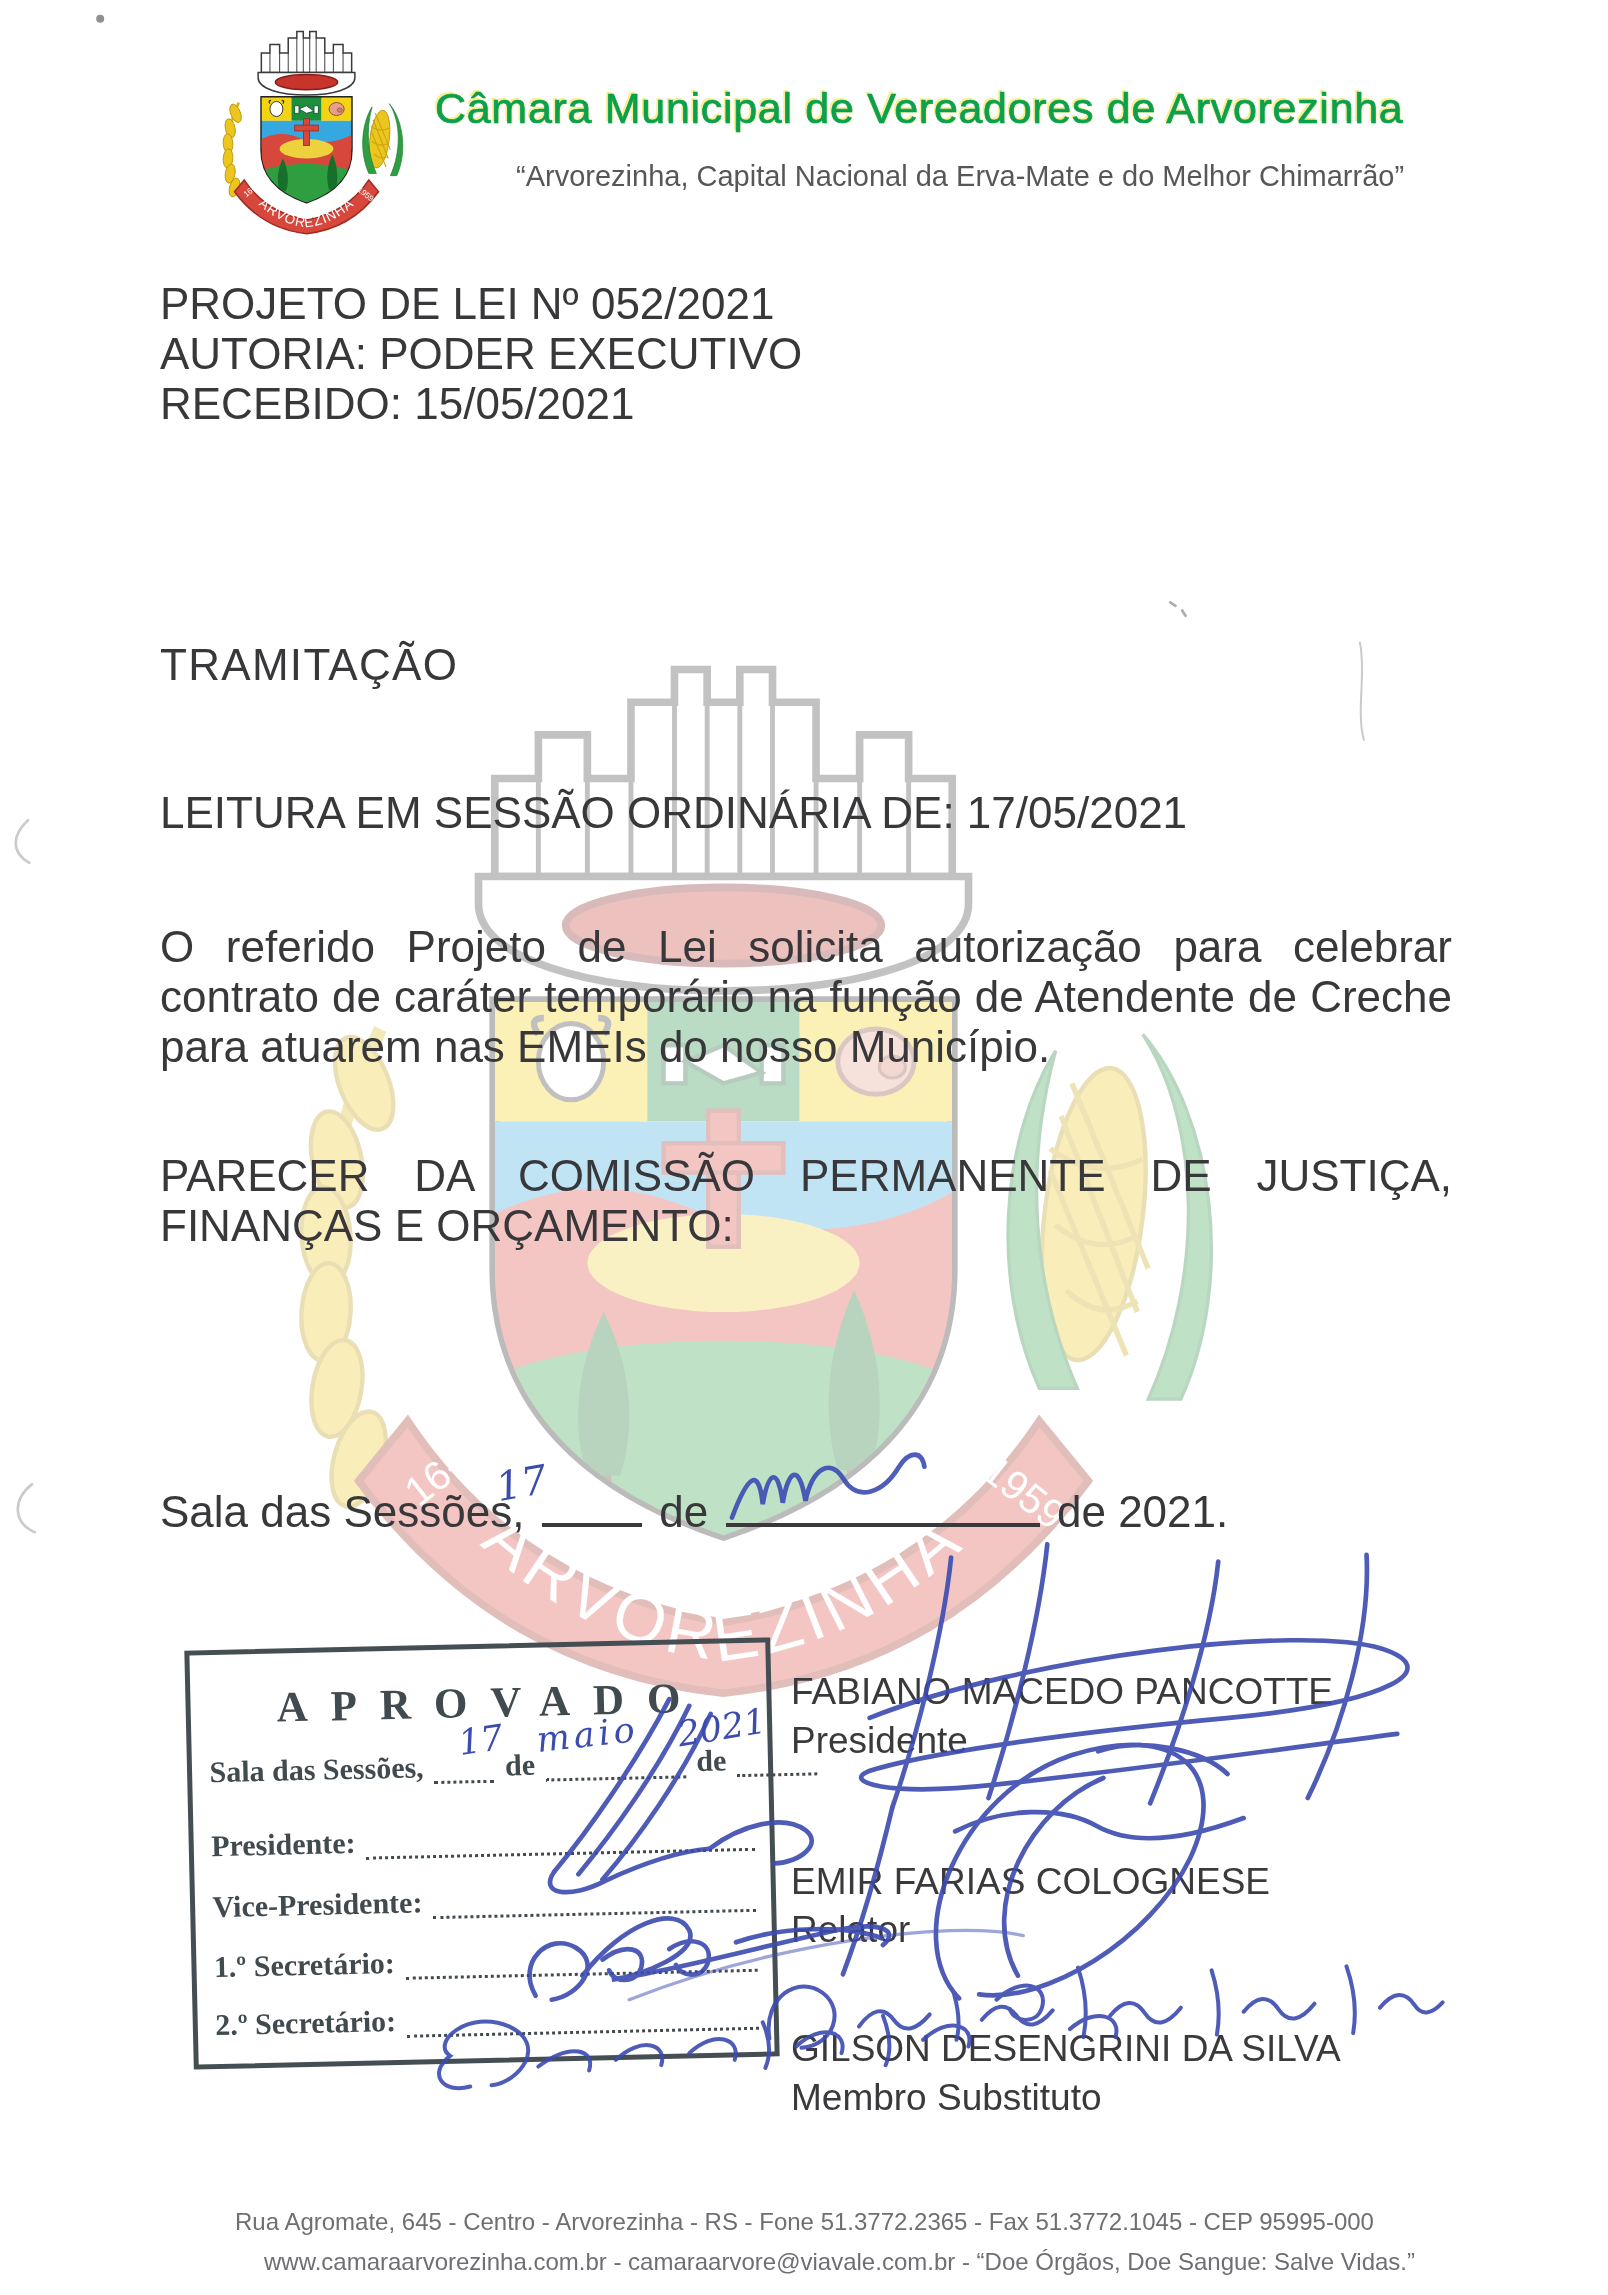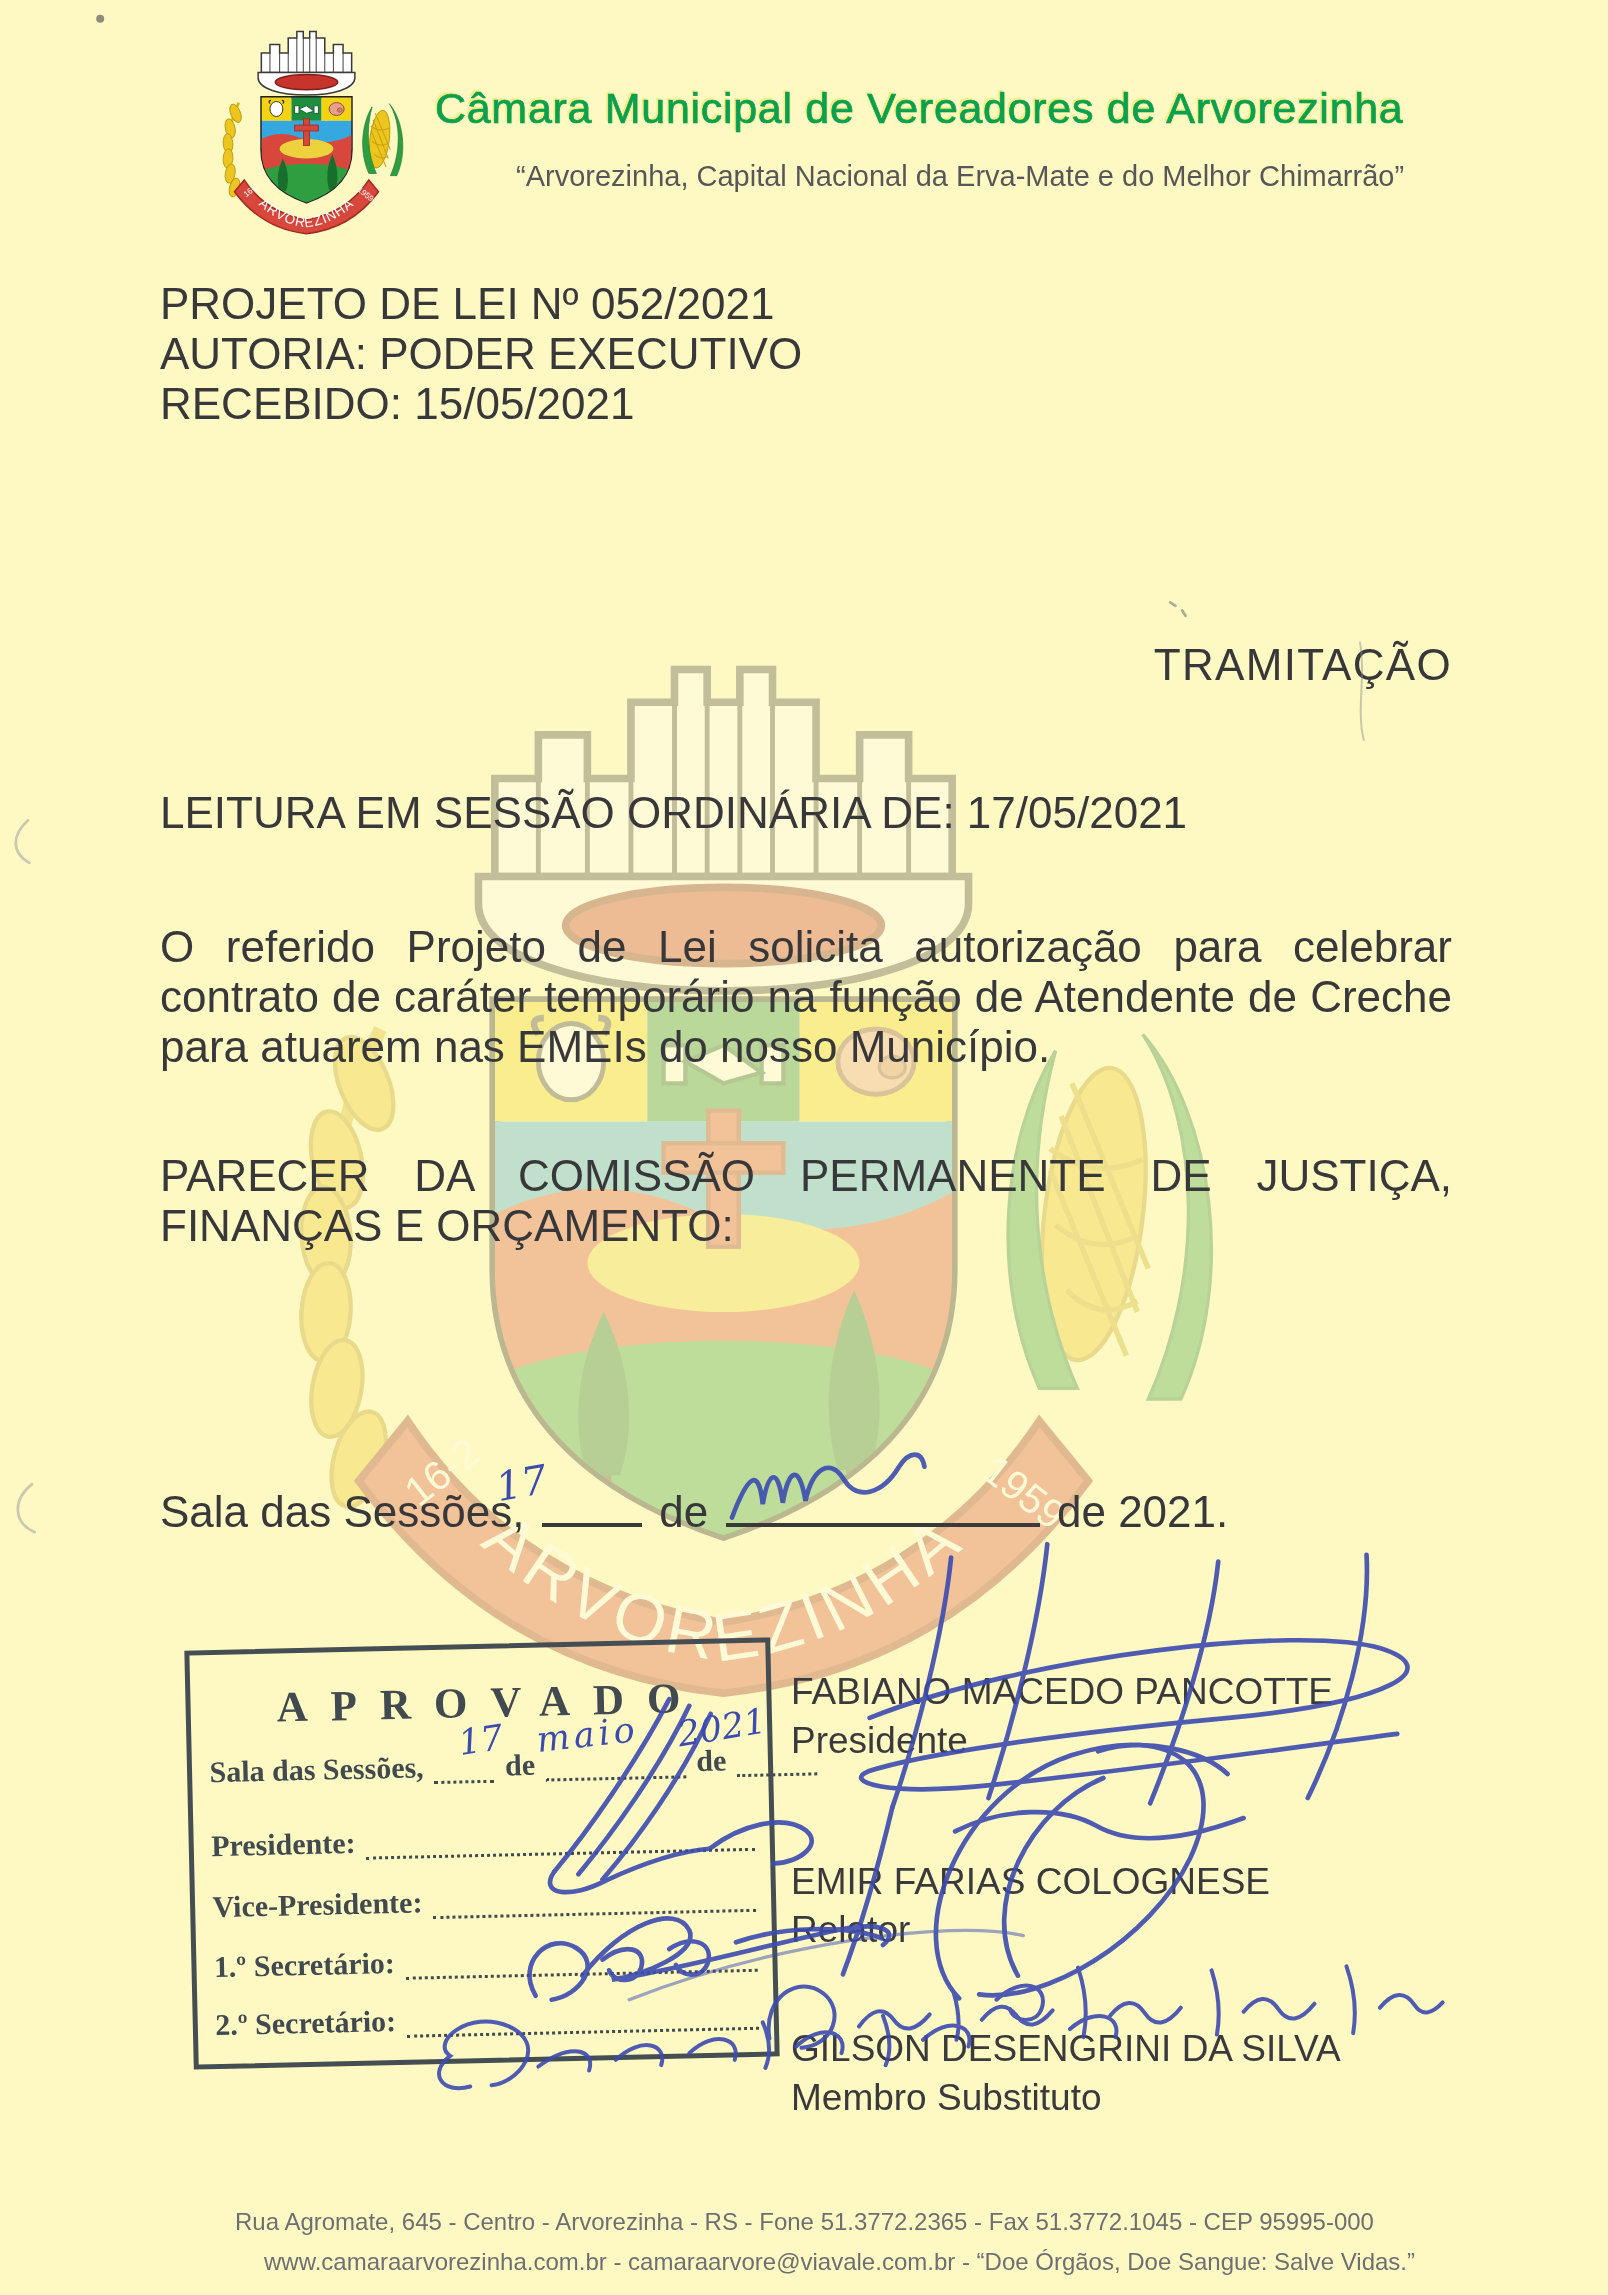--- a/index.html
+++ b/index.html
@@ -1,18 +1,18 @@
 <!DOCTYPE html>
 <html lang="pt" style="font-size:10.7px"><head>
 <meta charset="utf-8">
 <style>
   html,body{margin:0;padding:0;background:#e8e8e8;}
   .page{
     position:relative; width:1609px; height:2295px;
-    background:#fef9c3;
+    background:#ffffff;
     font-family:"Liberation Sans", sans-serif;
     overflow:hidden;
   }
   
   .crest{ position:absolute; left:199px; top:23px; width:215px; height:215px; }
   .org-name{
     position:absolute; left:435px; top:84px; width:968px;
     font-size:43px; font-weight:400; letter-spacing:0.7px;
     color:#0aa04f; -webkit-text-stroke:0.7px #0aa04f;
     text-shadow:-2px -2px 0 rgba(247,235,120,.85), 1.3px 1.3px 0 rgba(247,235,120,.45);
@@ -20,21 +20,21 @@
   }
   .slogan{
     position:absolute; left:516px; top:160px; width:935px;
     font-size:29px; color:#57575a; white-space:nowrap;
   }
   
   .watermark{ position:absolute; left:179px; top:626px; width:1089px; height:1089px; opacity:.30; z-index:1; }
   
   .tx{ position:absolute; left:160px; width:1292px; color:#38383b; font-size:44px; line-height:50px; z-index:2; }
   .just{ text-align:justify; }
-  .center{ text-align:right; }
+  .center{ text-align:left; }
   .meta-block{ top:279px; }
   .summary{ top:464px; }
   .tram{ top:640px; letter-spacing:1.3px; }
   .reading{ top:788px; }
   .para1{ top:922px; }
   .opinion{ top:1151px; }
   .para2{ top:1293px; }
   .date-line{ top:1484px; display:flex; align-items:baseline; gap:17.4px; }
   .blank{ display:inline-block; border-bottom:4px solid #3a3a3d; height:39px; position:relative; }
   .b1{ width:100px; } .b2{ width:314px; }

